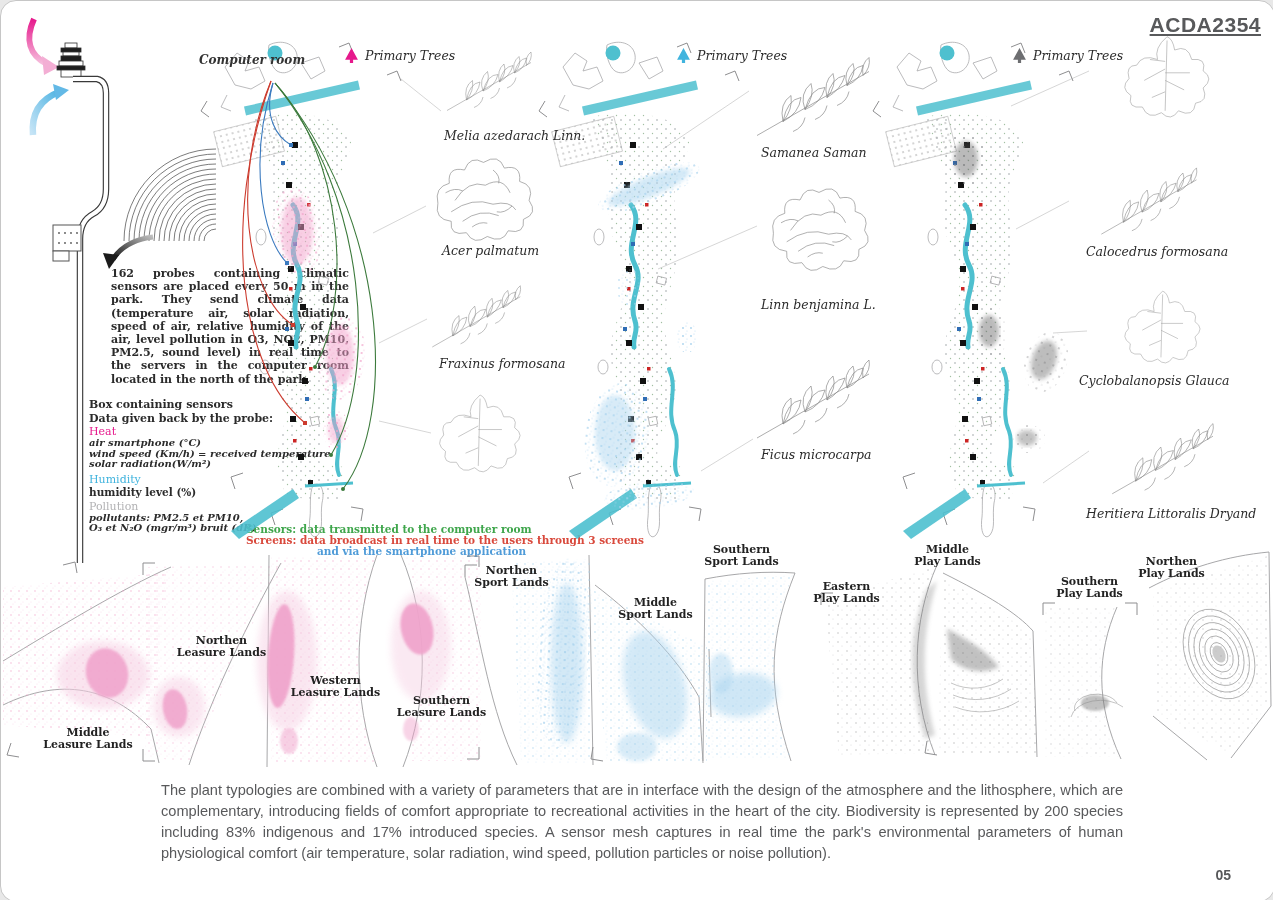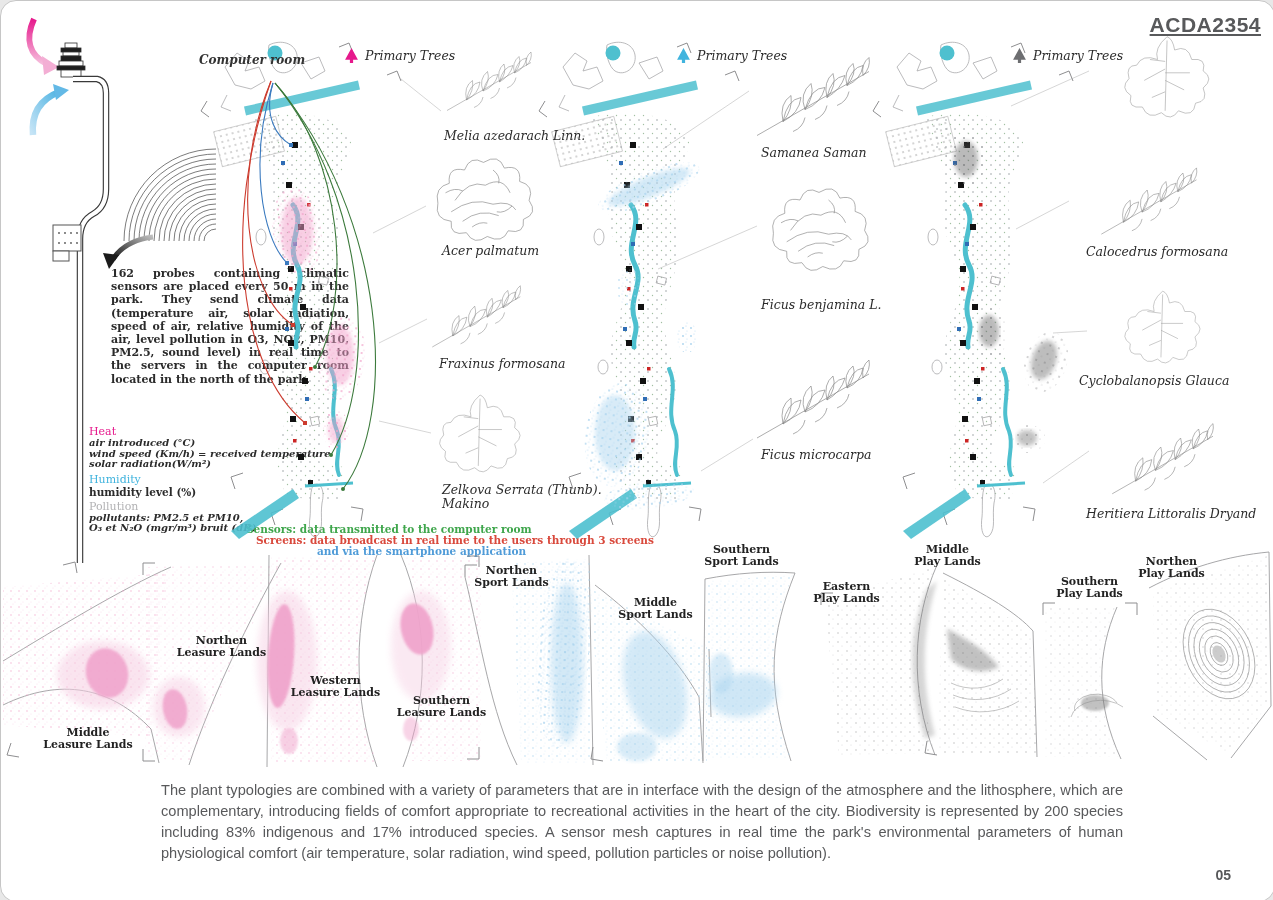--- a/index.html
+++ b/index.html
@@ -19,21 +19,21 @@
   .brk{fill:none;stroke:#8e8e90;stroke-width:1;}
   .code{font-family:"Liberation Sans",sans-serif;font-weight:bold;font-size:21px;
         color:var(--body-gray);letter-spacing:.5px;text-align:right;text-decoration:underline;}
   .intro{width:238px;font-size:11px;font-weight:bold;line-height:1.2;text-align:justify;}
   .boxlabel{font-size:11px;font-weight:bold;line-height:1.25;}
   .leg-title{font-size:11px;font-weight:normal;}
   .leg-line{font-size:10px;font-style:italic;font-weight:bold;line-height:1.05;}
   .leg-plain{font-size:10.5px;font-weight:bold;}
   .t-heat{color:var(--heat);} .t-hum{color:var(--humidity);} .t-pol{color:var(--pollution);}
   .note{font-size:10.5px;font-weight:bold;line-height:1.1;}
-  .n-green{color:var(--sensors-green);} .n-red{color:var(--screens-red);margin-left:10px;} .n-blue{color:var(--smartphone-blue);}
+  .n-green{color:var(--sensors-green);} .n-red{color:var(--screens-red);} .n-blue{color:var(--smartphone-blue);}
   .ptrees{font-size:12.5px;font-style:italic;text-align:center;}
   .plantname{font-size:12.5px;font-style:italic;white-space:pre-line;line-height:1.15;}
   .comproom{font-size:12px;font-style:italic;font-weight:bold;color:#333;}
   .landlabel{font-size:11px;font-weight:bold;text-align:center;line-height:1.12;
              white-space:pre-line;color:#222;}
   .para{width:962px;font-family:"Liberation Sans",sans-serif;font-size:14.6px;
         line-height:1.45;color:var(--body-gray);text-align:justify;}
   .pageno{font-family:"Liberation Sans",sans-serif;font-weight:bold;font-size:14px;
           color:var(--body-gray);text-align:right;width:50px;}
 </style>
@@ -183,23 +183,27 @@
         <path d="M130,234 A77,77 0 0 1 207,157"></path>
       <path d="M125,234 A82,82 0 0 1 207,152"></path>
         <path d="M120,234 A87,87 0 0 1 207,147"></path>
       <path d="M115,234 A92,92 0 0 1 207,142"></path>
     </g>
     <path d="M104,252 C112,240 126,232 144,230" stroke="url(#gradBlk)" stroke-width="5" fill="none"></path>
     <polygon points="94,246 110,248 100,262" fill="#1b1b1b"></polygon>
   </svg>
 
   <div class="abs intro" style="left:110px;top:266px">162 probes containing climatic sensors are placed every 50 m in the park. They send climate data (temperature air, solar radiation, speed of air, relative humidity of the air, level pollution in O3, NO2, PM10, PM2.5, sound level) in real time to the servers in the computer room located in the north of the park.</div>
+  <div class="abs boxlabel" style="left:88px;top:397px">
+    <div>Box containing sensors</div>
+    <div>Data given back by the probe:</div>
+  </div>
   <div class="abs" style="left:88px;top:424px">
     <div class="leg-title t-heat">Heat</div>
-    <div class="leg-line">air introduced (°C)</div>
+    <div class="leg-line">air smartphone (°C)</div>
     <div class="leg-line">wind speed (Km/h)  = received temperature</div>
     <div class="leg-line">solar radiation(W/m²)</div>
     <div class="leg-title t-hum" style="margin-top:3px">Humidity</div>
     <div class="leg-plain">humidity level (%)</div>
     <div class="leg-title t-pol" style="margin-top:2px">Pollution</div>
     <div class="leg-line">pollutants: PM2.5 et PM10,</div>
     <div class="leg-line">O₃ et N₂O (mgr/m³) bruit (dB)</div>
   </div>
 
   <div class="abs note n-green" style="left:245px;top:523px">Sensors: data transmitted to the computer room</div>
@@ -338,32 +342,30 @@
   <div class="abs plantname" style="left:441px;top:243px">Acer palmatum</div>
 
   <svg class="abs" style="left:425px;top:268px" width="110" height="90">
       <use href="#sk2" width="110" height="90"></use>
     </svg>
   <div class="abs plantname" style="left:438px;top:356px">Fraxinus formosana</div>
 
   <svg class="abs" style="left:430px;top:388px" width="100" height="92">
       <use href="#sk3" width="100" height="92"></use>
     </svg>
-  <div class="abs plantname" style="left:441px;top:482px">Zelkova Serrata (Thunb).
-Makino</div>
 
   <svg class="abs" style="left:748px;top:40px" width="140" height="105">
       <use href="#sk2" width="140" height="105"></use>
     </svg>
   <div class="abs plantname" style="left:760px;top:145px">Samanea Saman</div>
 
   <svg class="abs" style="left:748px;top:180px" width="140" height="95">
       <use href="#sk1" width="140" height="95"></use>
     </svg>
-  <div class="abs plantname" style="left:760px;top:297px">Ficus benjamina L.</div>
+  <div class="abs plantname" style="left:760px;top:297px">Linn benjamina L.</div>
 
   <svg class="abs" style="left:748px;top:345px" width="140" height="100">
       <use href="#sk2" width="140" height="100"></use>
     </svg>
   <div class="abs plantname" style="left:760px;top:447px">Ficus microcarpa</div>
 
   <svg class="abs" style="left:1092px;top:30px" width="150" height="95">
       <use href="#sk3" width="150" height="95"></use>
     </svg>
 

